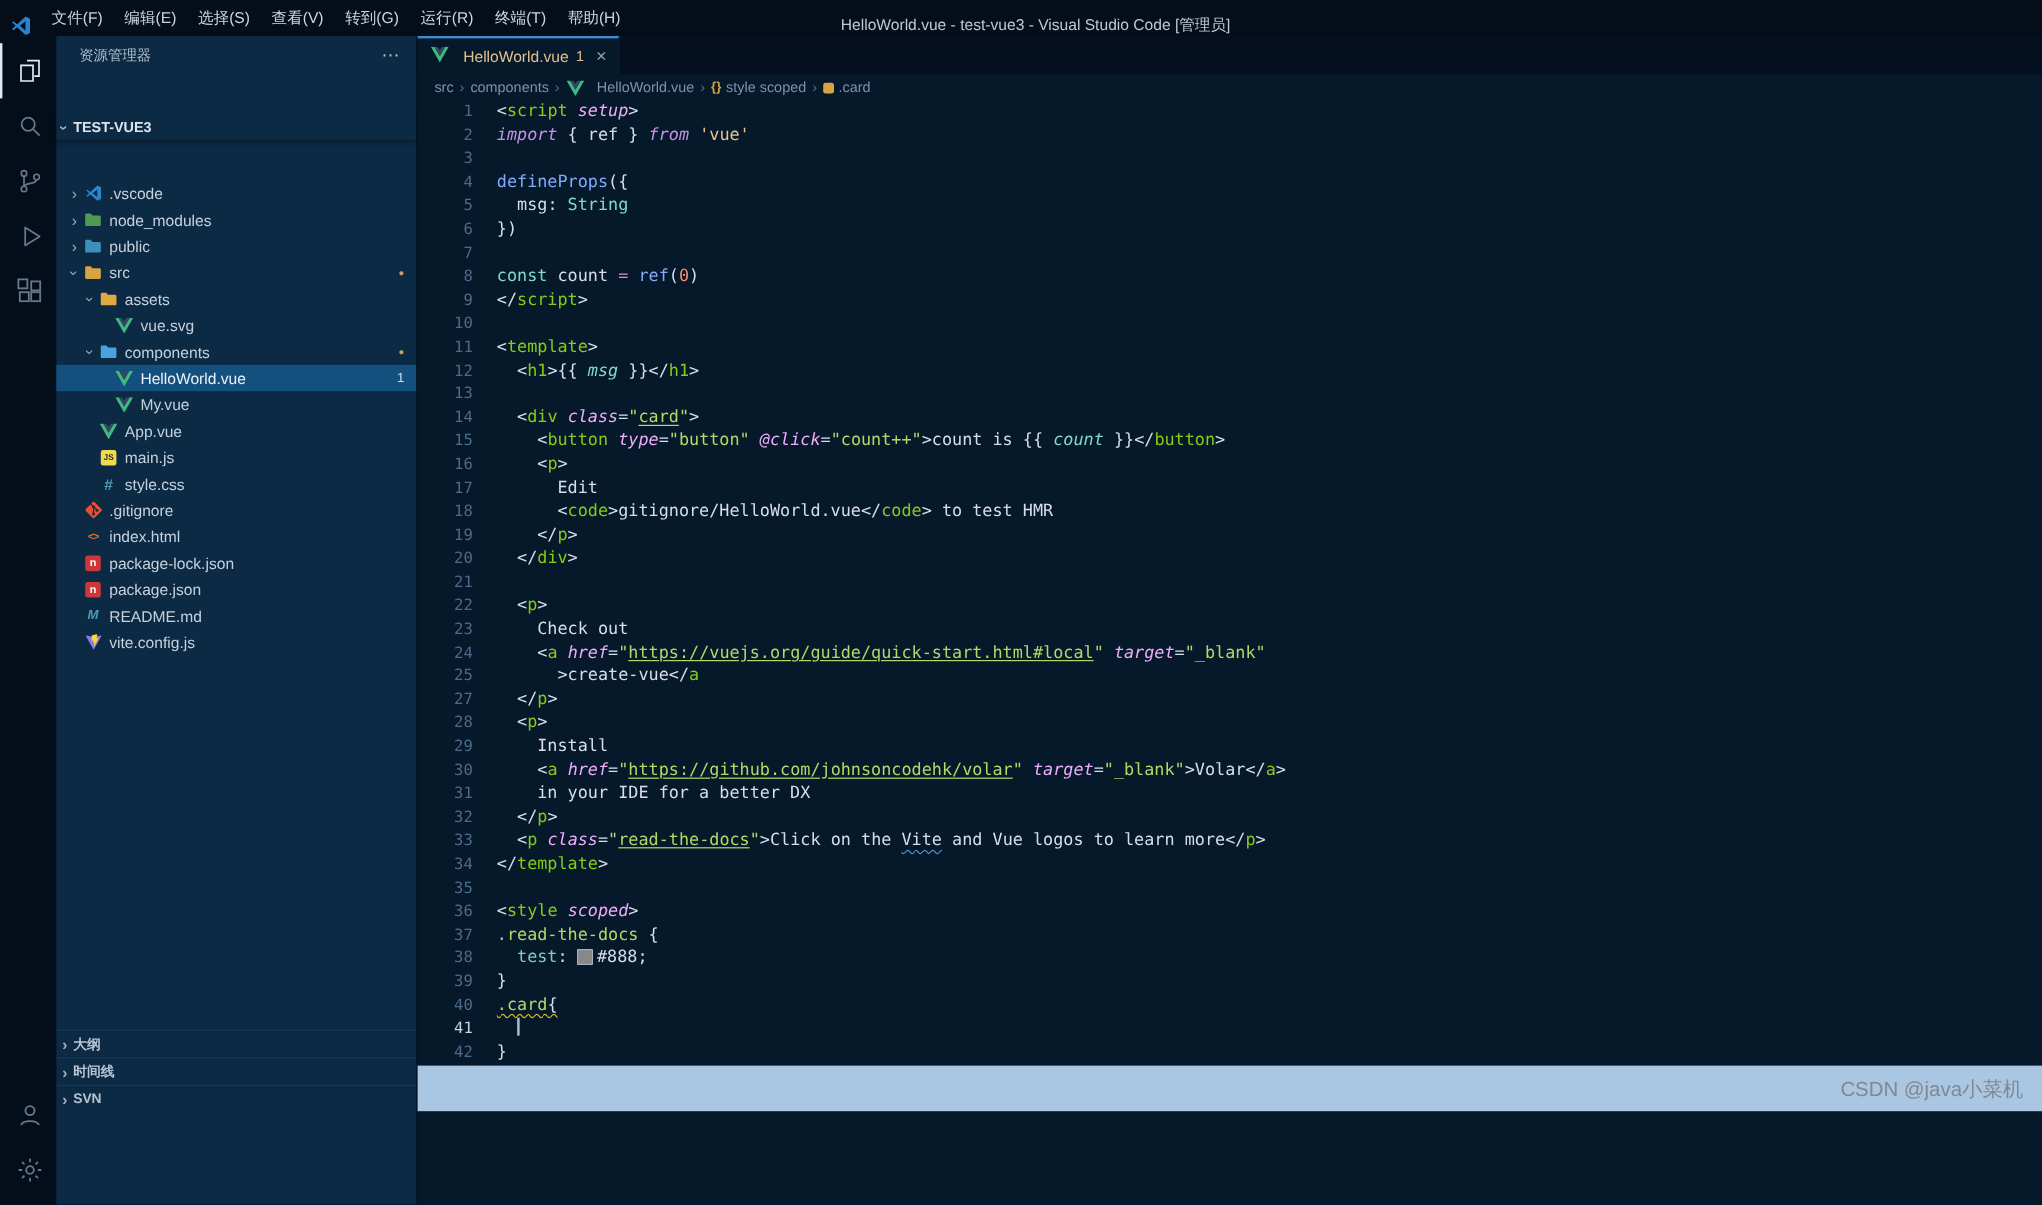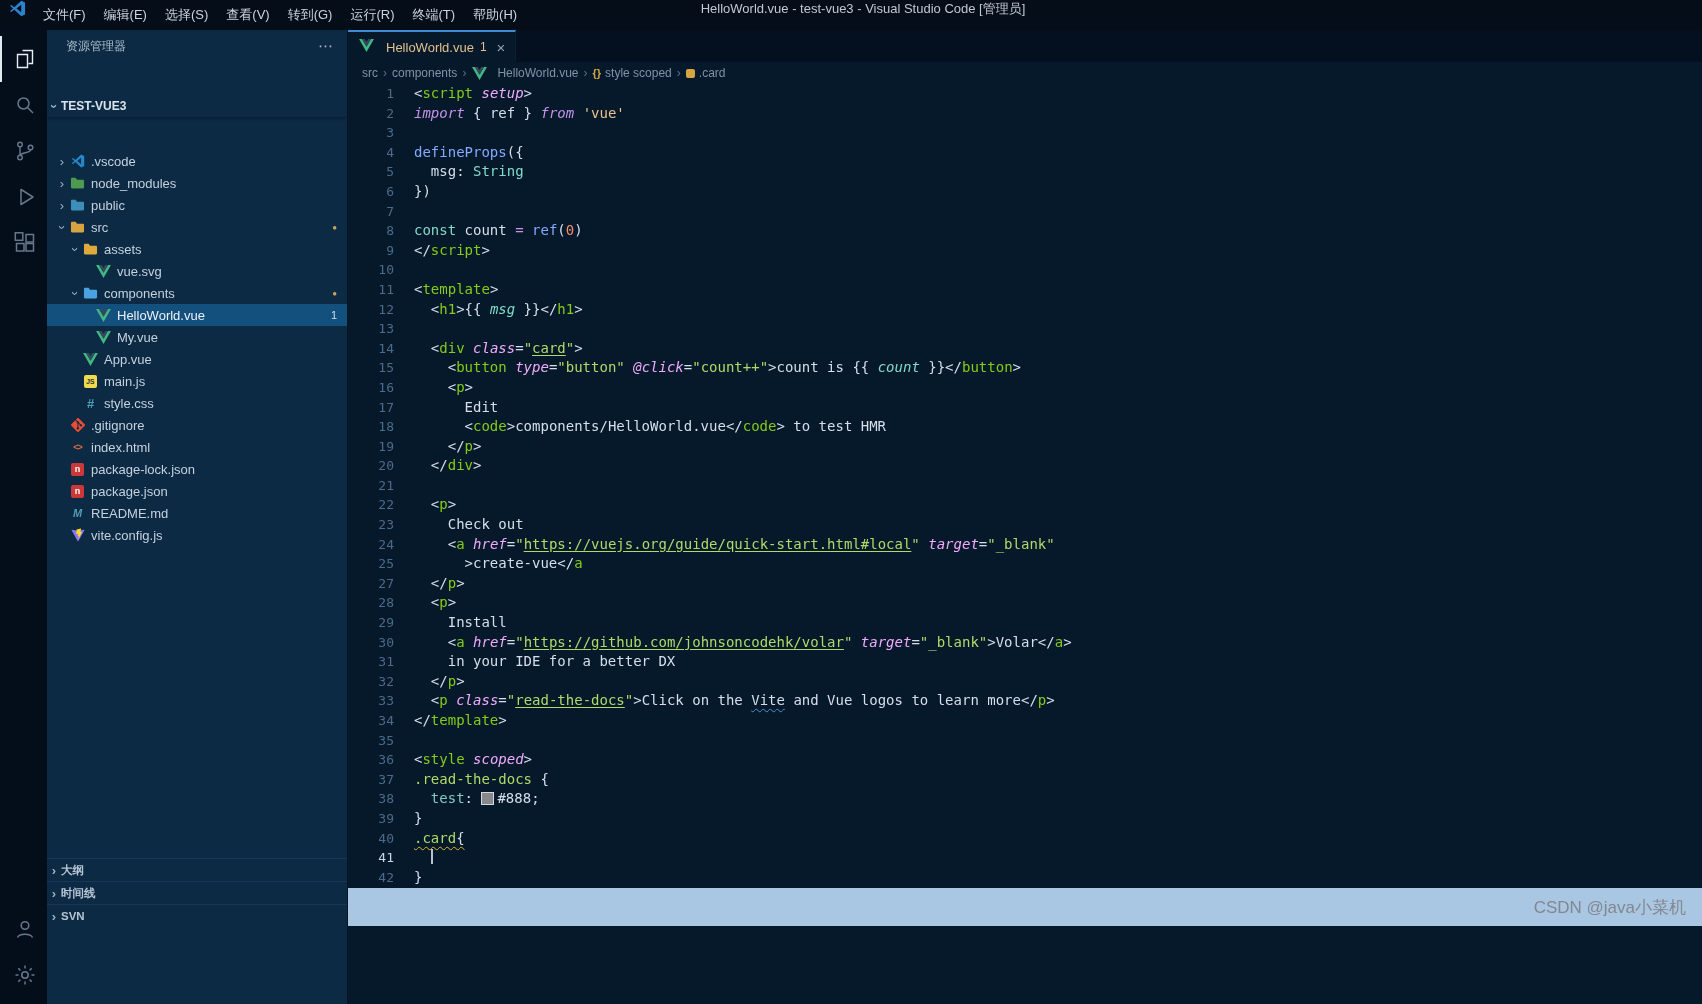--- a/index.html
+++ b/index.html
@@ -1,20 +1,20 @@
 <!DOCTYPE html>
 <html><head>
 <meta charset="utf-8">
 <style>
   html,body{margin:0;padding:0;background:#04101f;}
   .window{position:relative;width:1702px;height:1004px;background:#06192b;overflow:hidden;
           font-family:"Liberation Sans",sans-serif;color:#c5d1dd;}
   
   .titlebar{position:absolute;top:0;left:0;right:0;height:30px;background:#050d18;
-            display:flex;align-items:flex-start;z-index:5;}
+            display:flex;align-items:flex-end;z-index:5;}
   .logo{width:34px;display:flex;justify-content:center;align-items:center;}
   .menu-bar{display:flex;z-index:2;}
   .menu-item{padding:0 9px;font-size:13px;color:#ccd4dd;line-height:30px;cursor:default;}
   .title-text{position:absolute;left:0;right:0;text-align:center;font-size:13px;color:#c0c8d2;margin-left:24px;}
   
   .content{position:absolute;top:30px;left:0;right:0;bottom:0;display:flex;}
   .activitybar{width:47px;background:#040e1b;display:flex;flex-direction:column;align-items:stretch;
                padding-top:6px;box-sizing:border-box;}
   .act-item{height:46px;display:flex;align-items:center;justify-content:center;color:#66788c;
             border-left:2px solid transparent;box-sizing:border-box;cursor:pointer;}
@@ -451,21 +451,21 @@
           <div class="line">
             <span class="ln">16</span>
             <span class="lc"><span class="tk-pun">    &lt;</span><span class="tk-tag">p</span><span class="tk-pun">&gt;</span></span>
           </div>
           <div class="line">
             <span class="ln">17</span>
             <span class="lc"><span class="tk-txt">      Edit</span></span>
           </div>
           <div class="line">
             <span class="ln">18</span>
-            <span class="lc"><span class="tk-pun">      &lt;</span><span class="tk-tag">code</span><span class="tk-pun">&gt;</span><span class="tk-txt">components/HelloWorld.vue</span><span class="tk-pun">&lt;/</span><span class="tk-tag">code</span><span class="tk-pun">&gt;</span><span class="tk-txt"> to test HMR</span></span>
+            <span class="lc"><span class="tk-pun">      &lt;</span><span class="tk-tag">code</span><span class="tk-pun">&gt;</span><span class="tk-txt">gitignore/HelloWorld.vue</span><span class="tk-pun">&lt;/</span><span class="tk-tag">code</span><span class="tk-pun">&gt;</span><span class="tk-txt"> to test HMR</span></span>
           </div>
           <div class="line">
             <span class="ln">19</span>
             <span class="lc"><span class="tk-pun">    &lt;/</span><span class="tk-tag">p</span><span class="tk-pun">&gt;</span></span>
           </div>
           <div class="line">
             <span class="ln">20</span>
             <span class="lc"><span class="tk-pun">  &lt;/</span><span class="tk-tag">div</span><span class="tk-pun">&gt;</span></span>
           </div>
           <div class="line">

